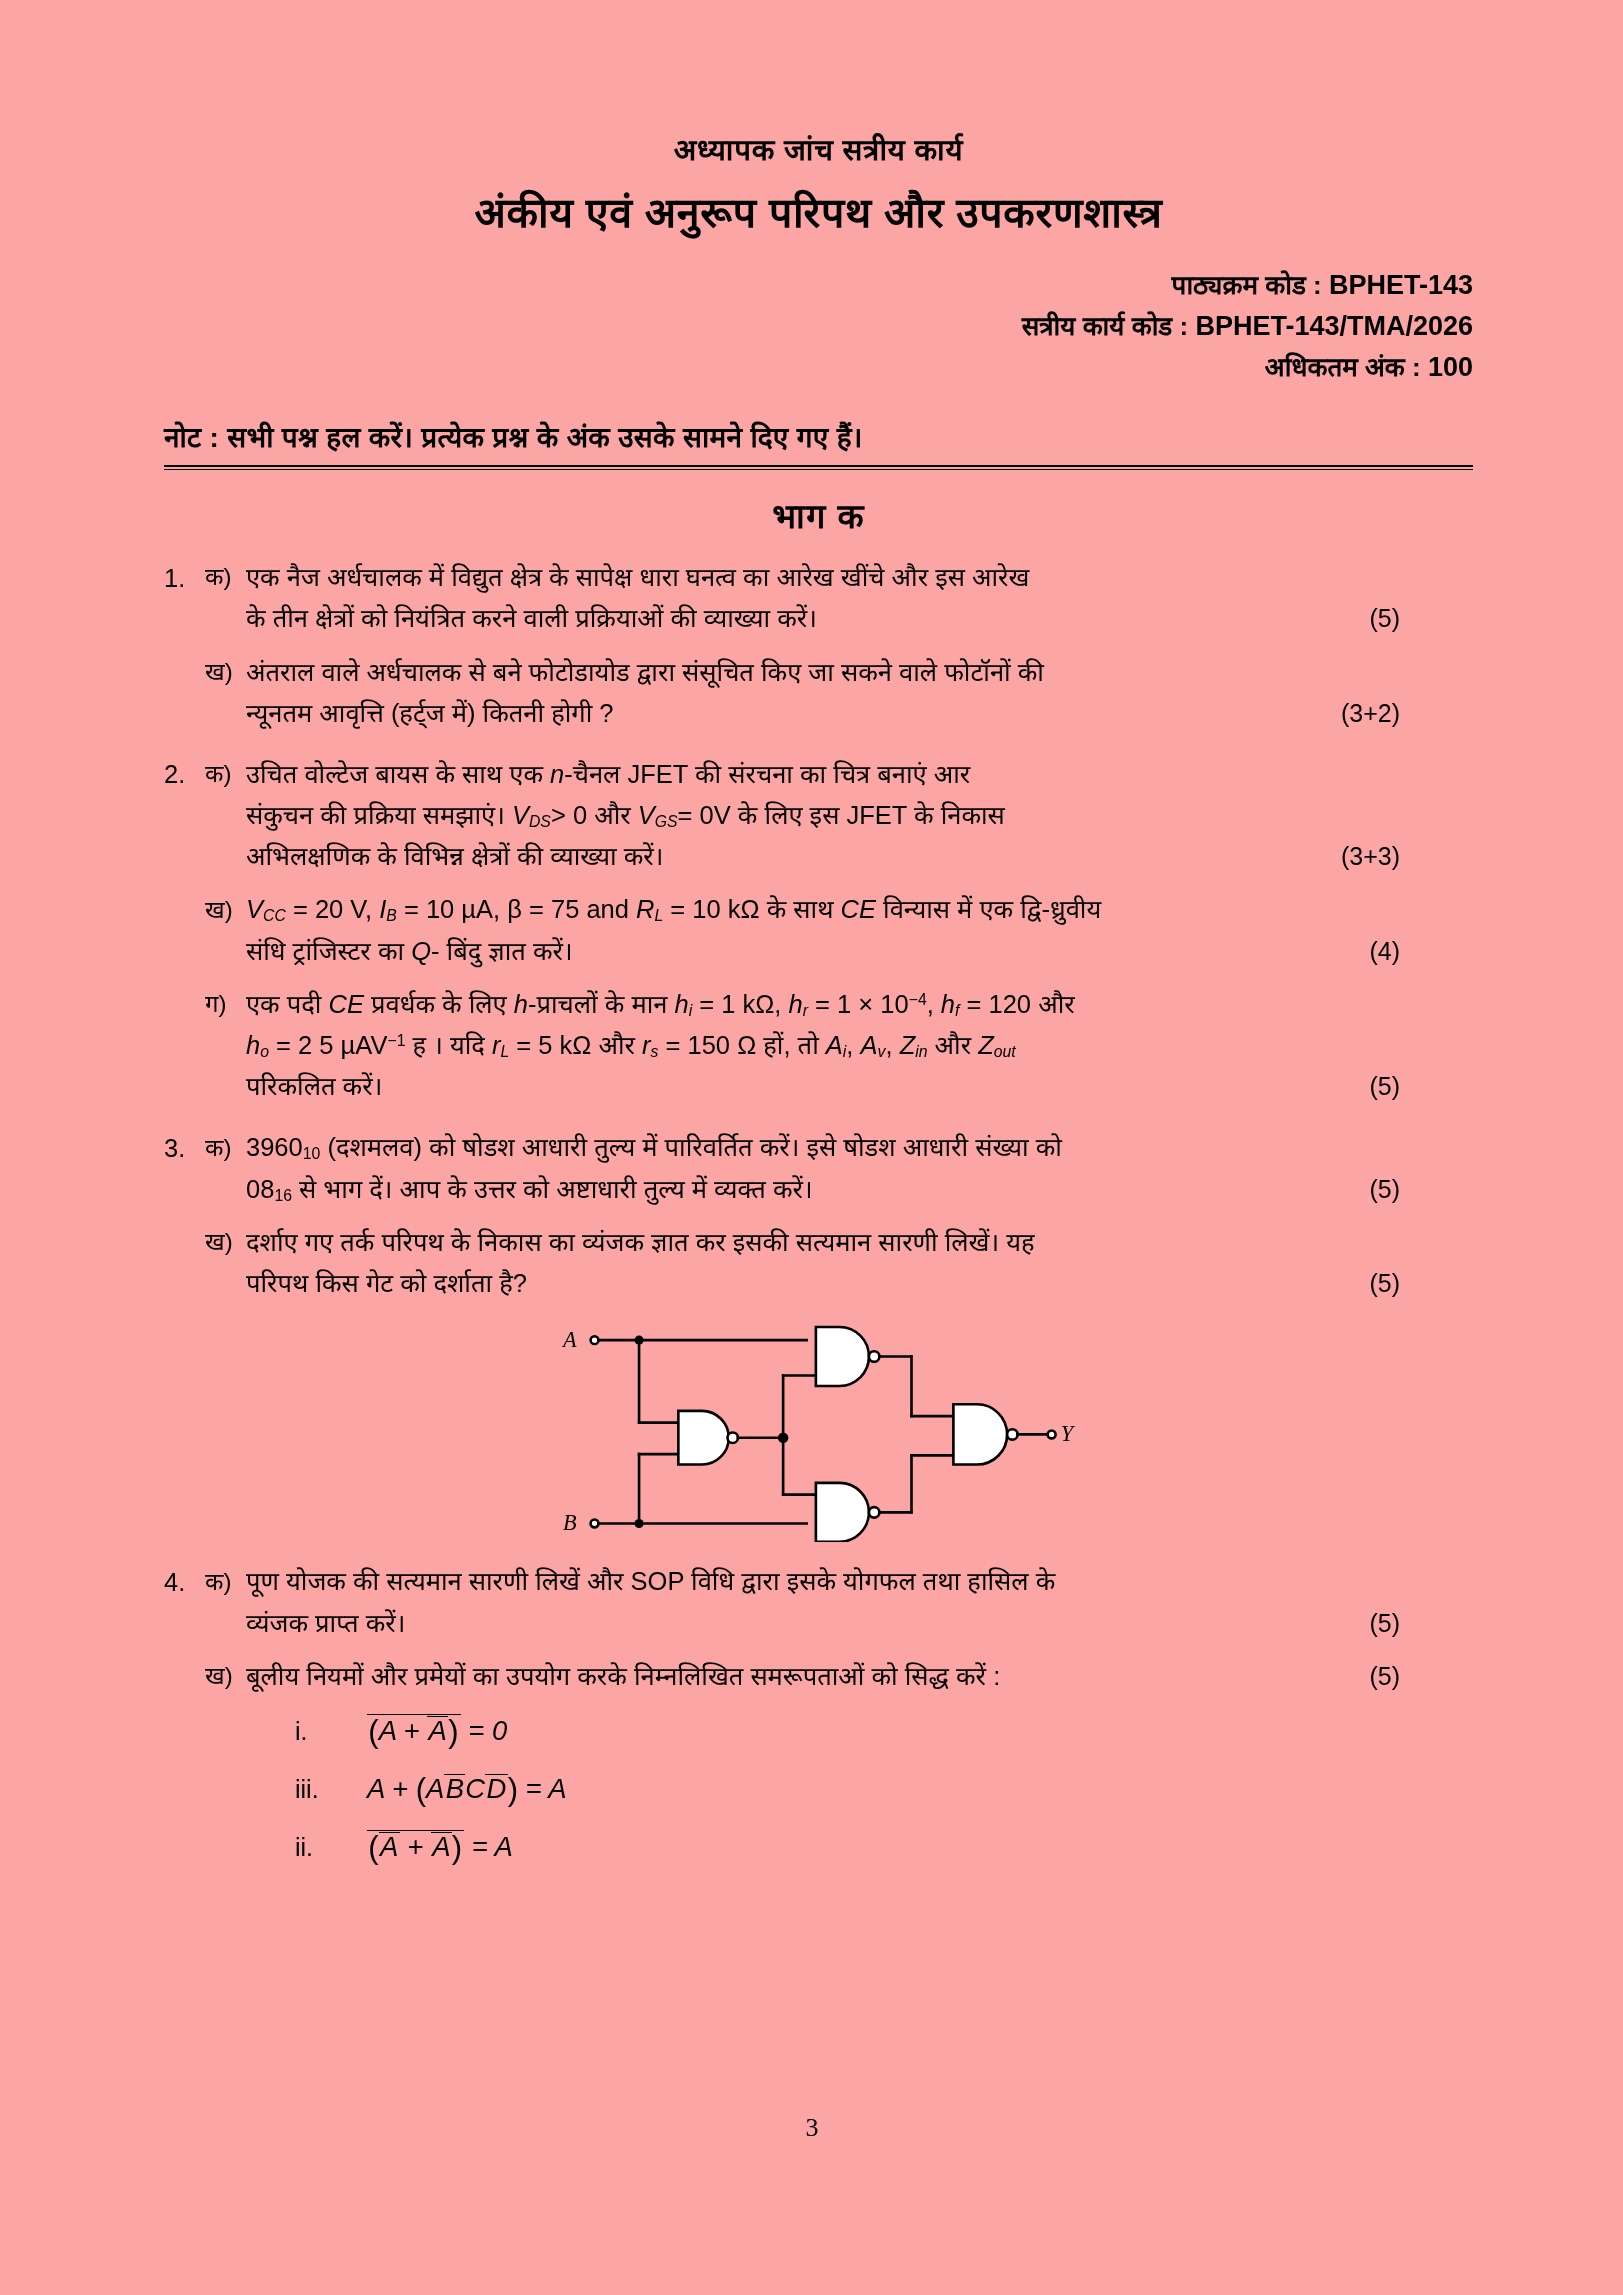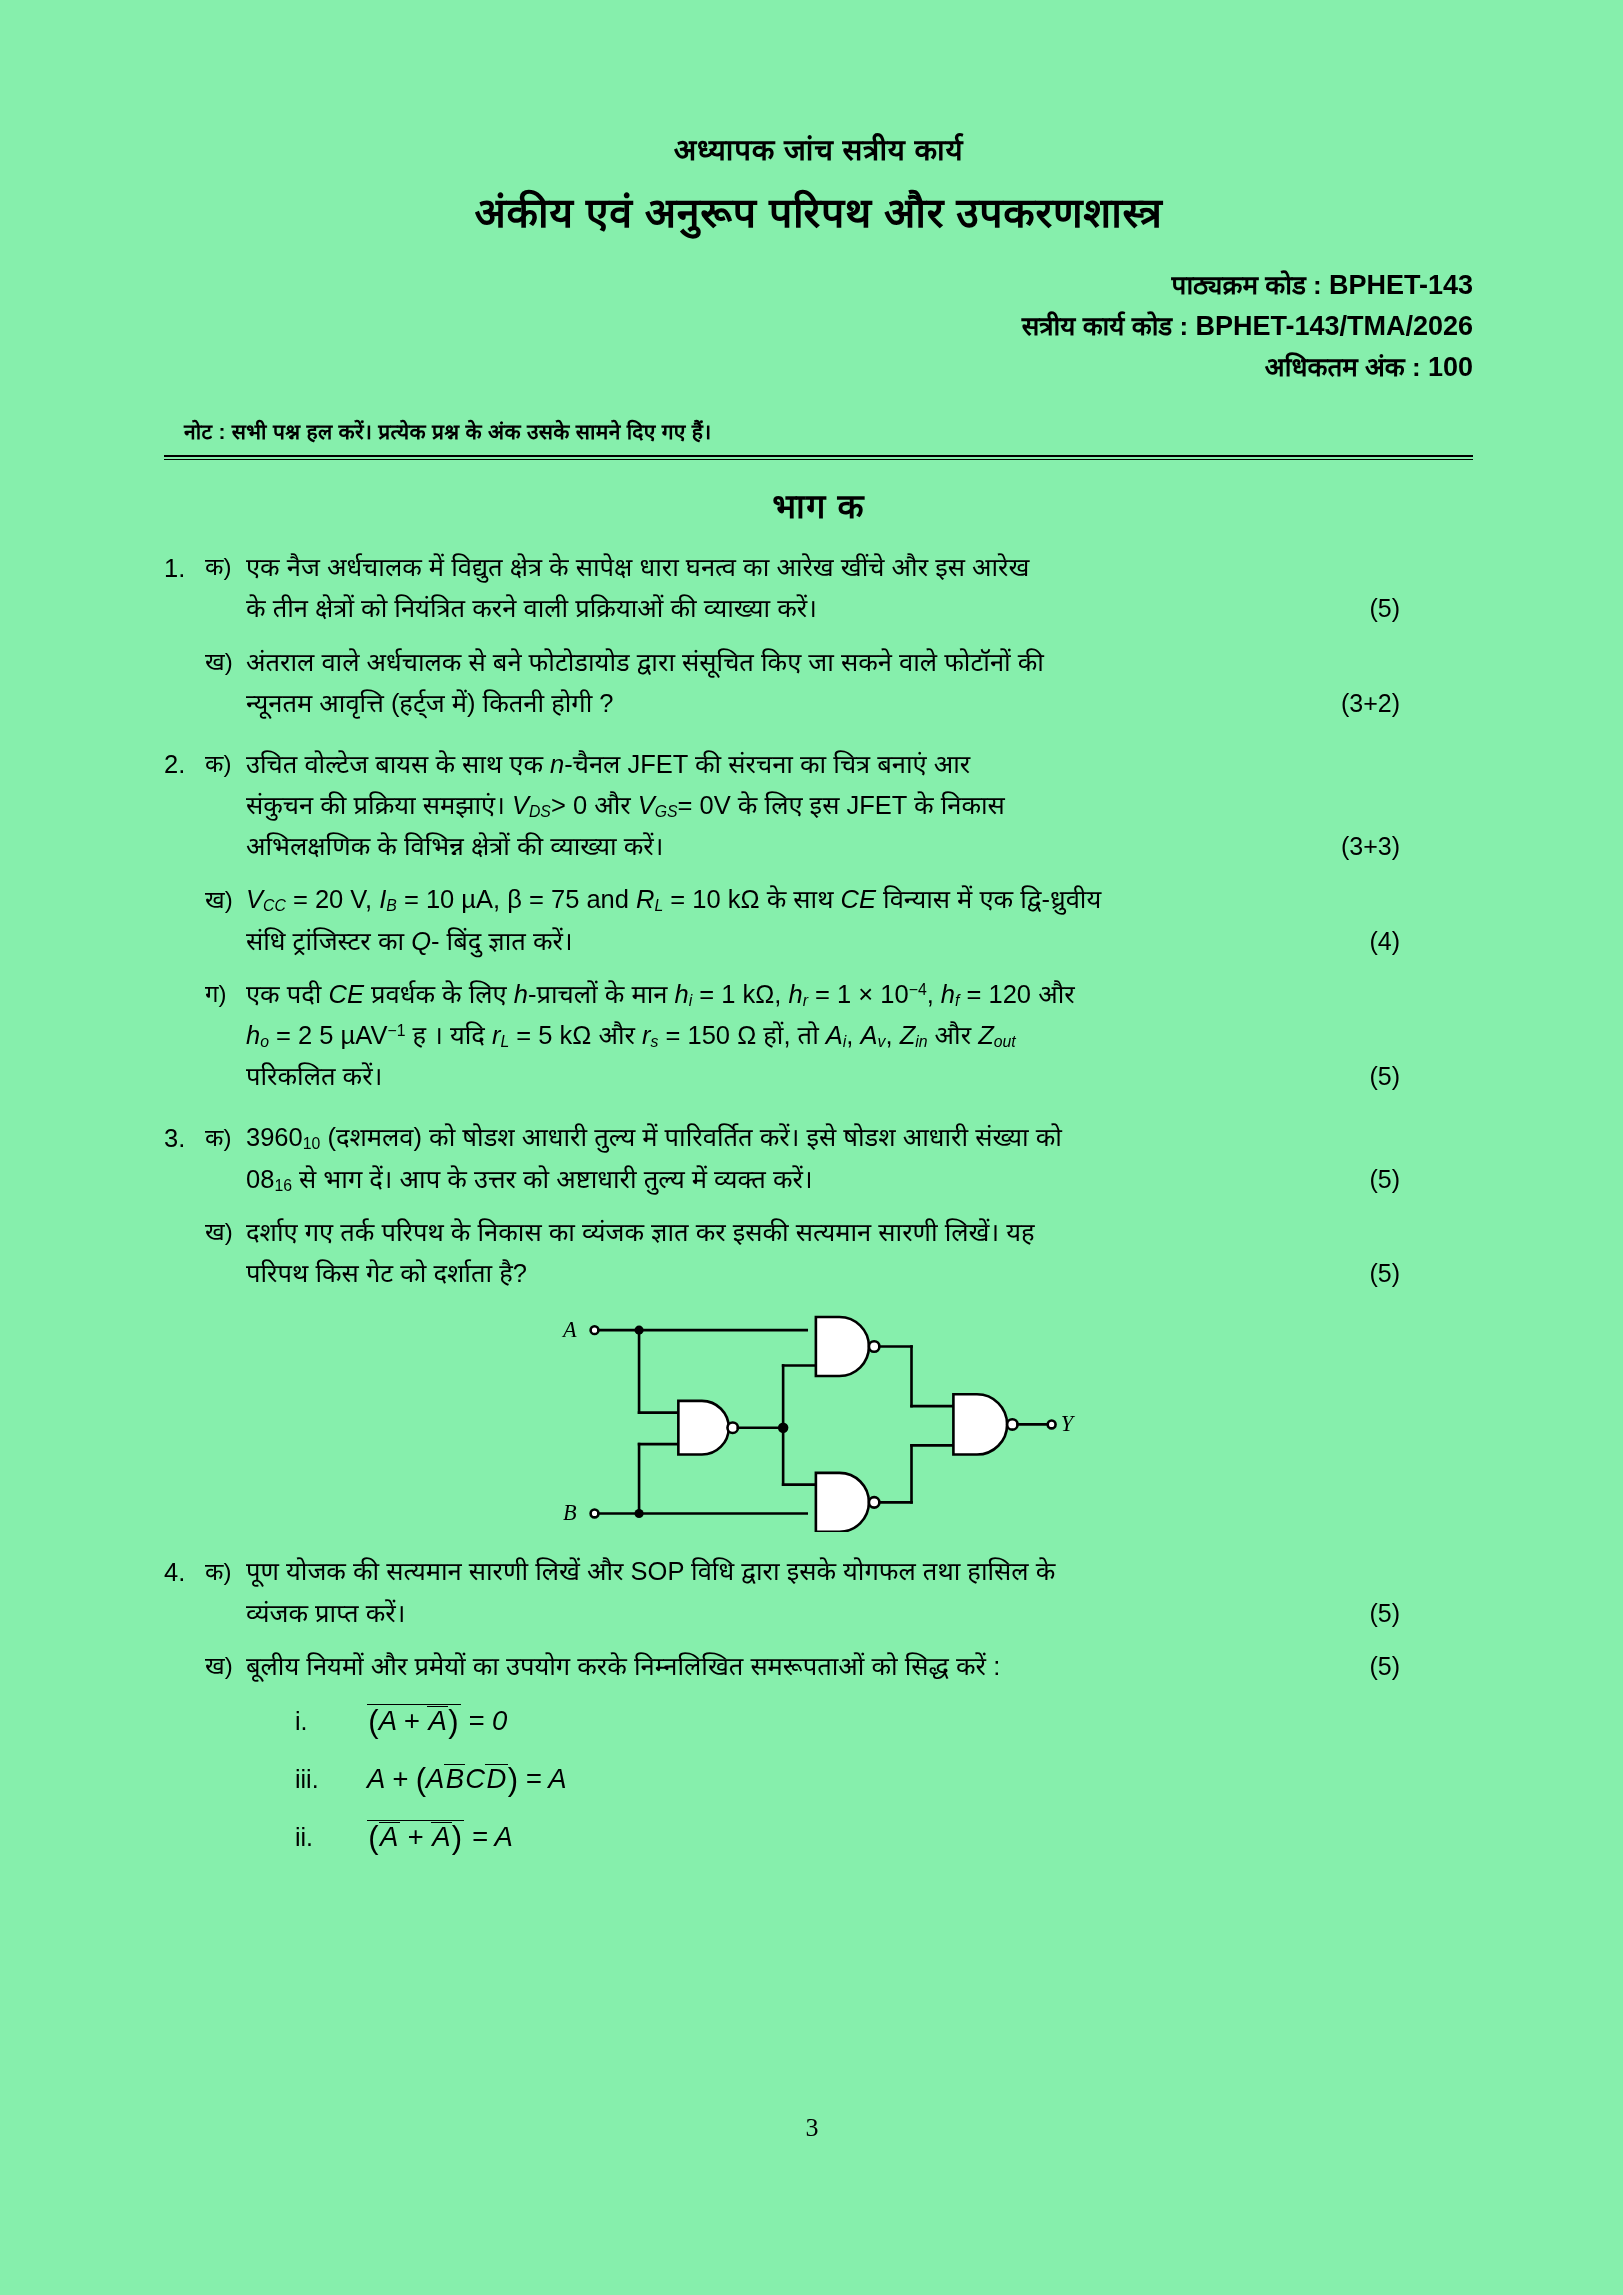--- a/index.html
+++ b/index.html
@@ -8,21 +8,21 @@
     background: #ffffff;
   }
   body {
     font-family: "Liberation Sans", sans-serif;
     color: #000000;
   }
   .page {
     position: relative;
     width: 1624px;
     height: 2295px;
-    background: #86efac;
+    background: #fca5a5;
     box-sizing: border-box;
     padding: 0;
     overflow: hidden;
   }
   .inner {
     position: absolute;
     left: 164px;
     top: 0;
     width: 1309px;
   }
@@ -46,26 +46,25 @@
     text-align: right;
     font-size: 26px;
     font-weight: 700;
     margin-top: 26px;
     line-height: 1.52;
   }
   .meta .val { font-size: 27px; }
   .meta-row { white-space: nowrap; }
 
   .note {
-    font-size: 21px;
+    font-size: 28px;
     font-weight: 700;
     margin-top: 29px;
     letter-spacing: 0.3px;
     padding-bottom: 6.5px;
-    margin-left: 20px;
   }
   .rule {
     border-top: 2px solid #000;
     border-bottom: 0.7px solid #000;
     height: 2px;
     margin-top: 2.6px;
     width: 100%;
   }
   .section-title {
     text-align: center;

